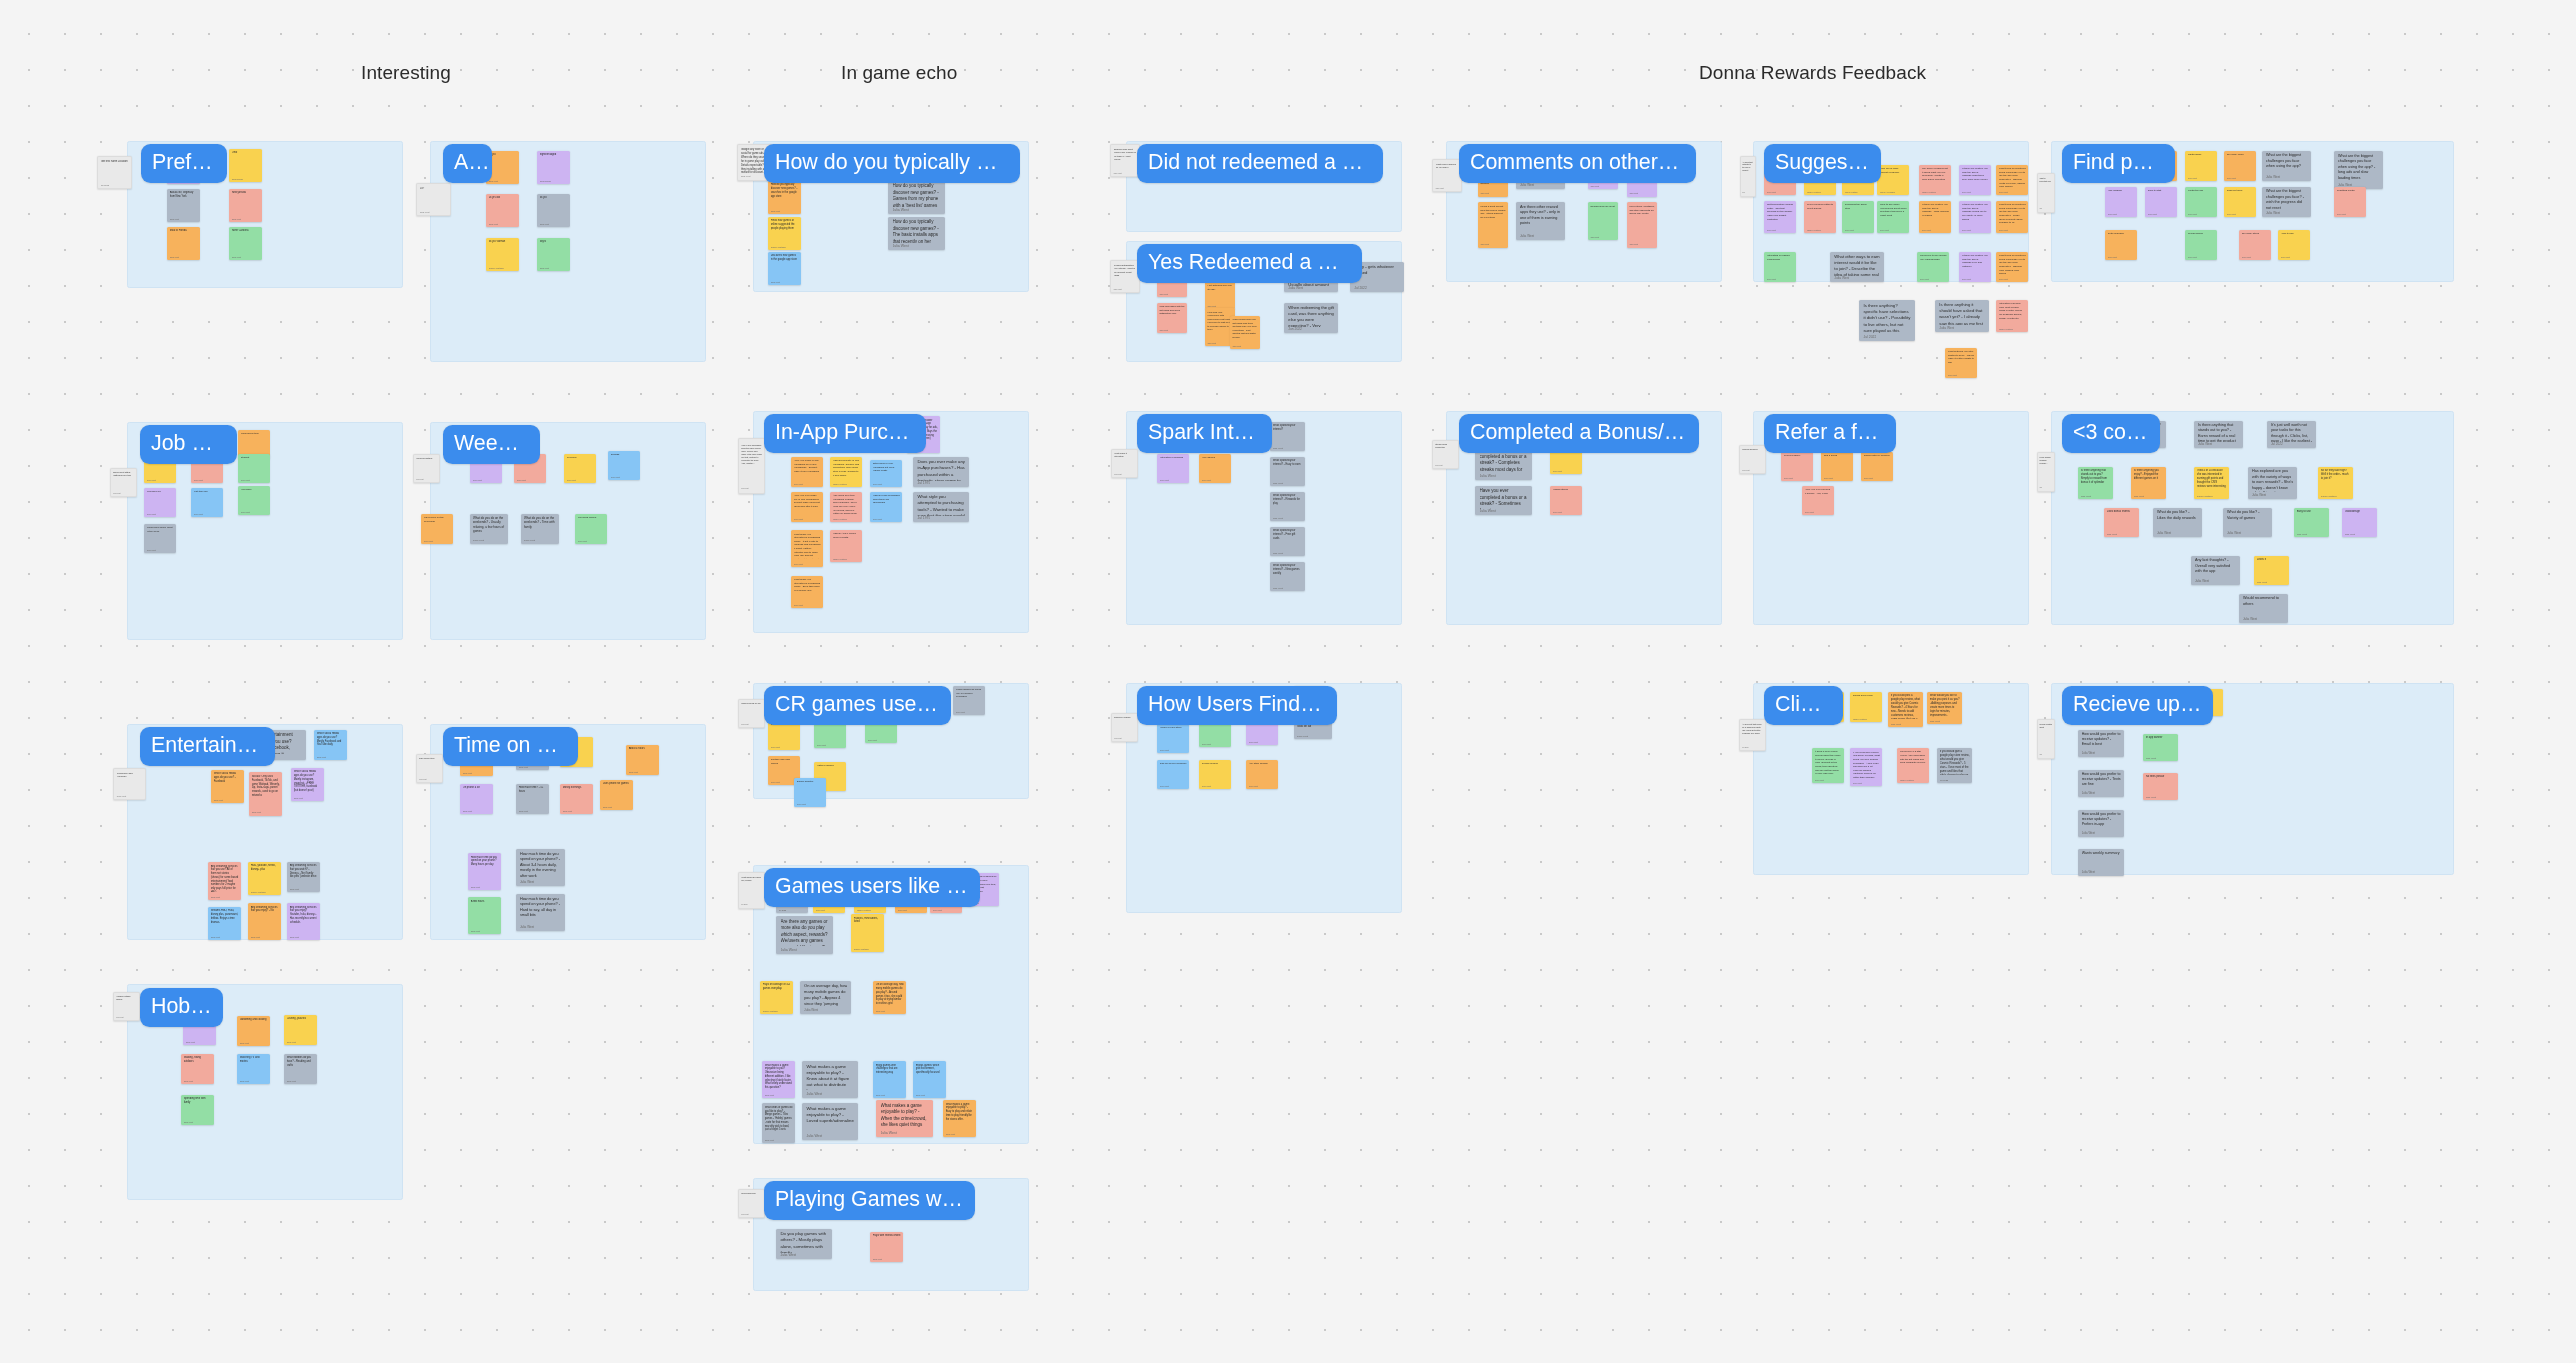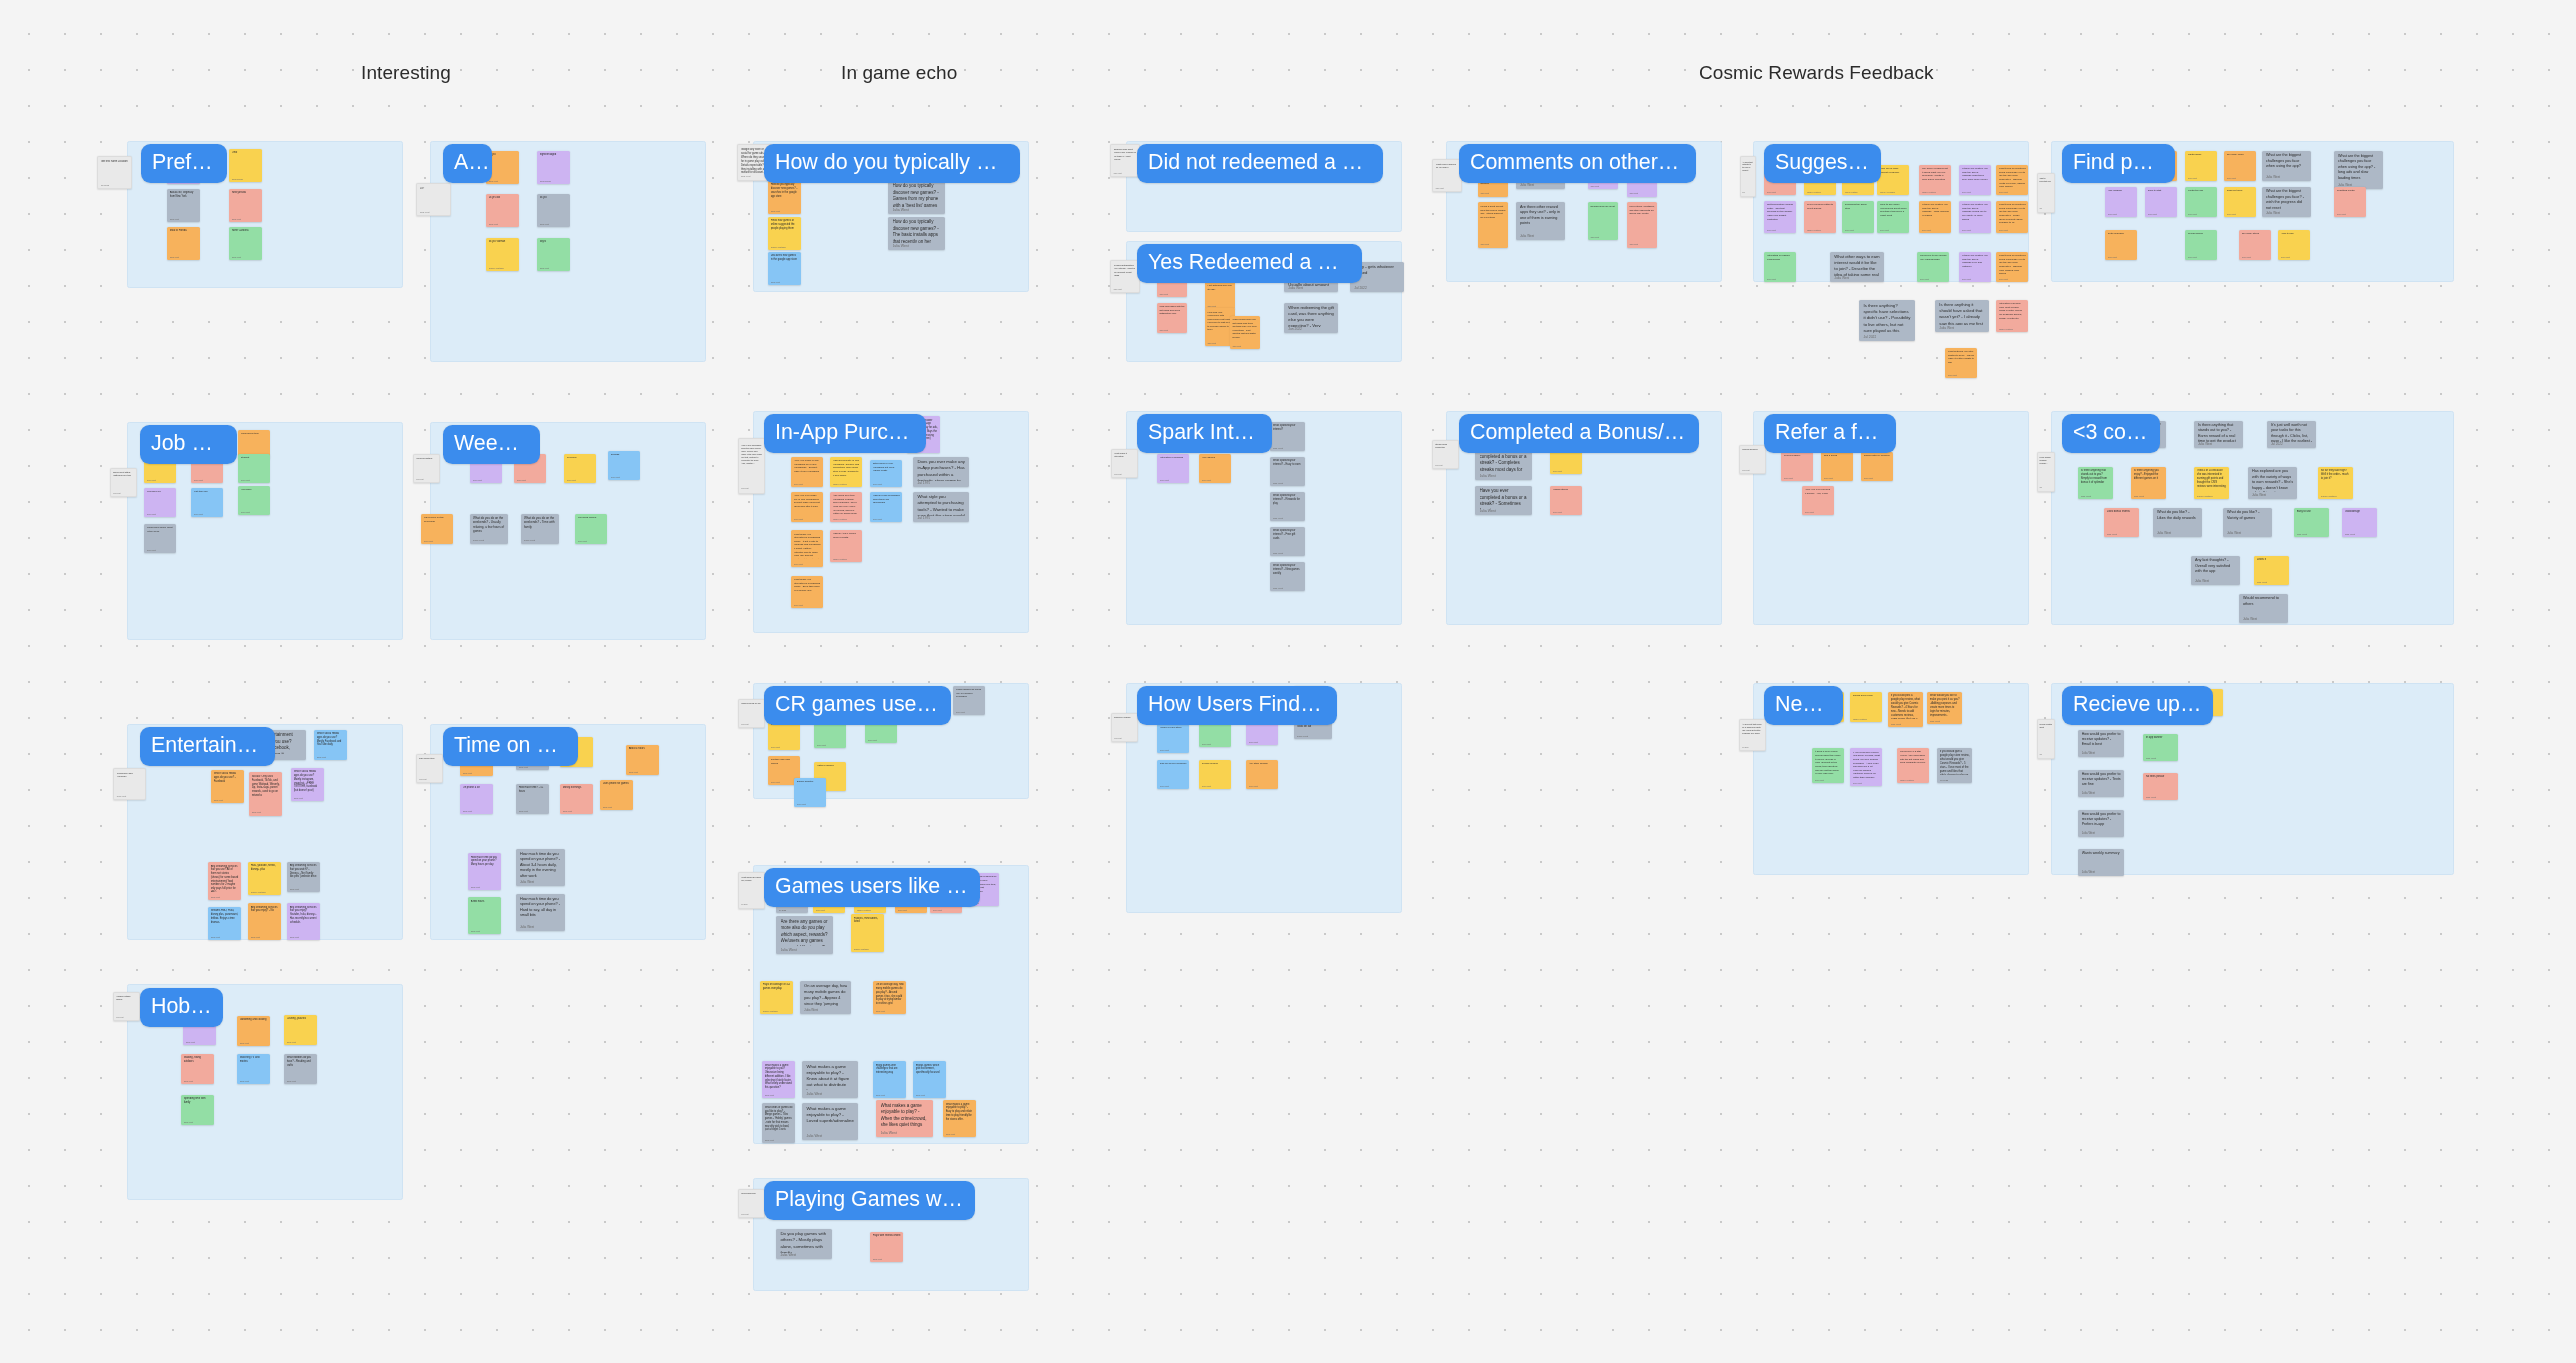--- a/index.html
+++ b/index.html
@@ -89,21 +89,21 @@
     position:absolute; left:9%; bottom:8%;
     font-size:2px; color:#7a7a7a; white-space:nowrap;
   }
 </style>
 </head>
 <body>
 
 <div id="canvas">
     <div class="col-header" style="left: 361px; top: 62px;">Interesting</div>
     <div class="col-header" style="left: 841px; top: 62px;">In game echo</div>
-    <div class="col-header" style="left: 1699px; top: 62px;">Cosmic Rewards Feedback</div>
+    <div class="col-header" style="left: 1699px; top: 62px;">Donna Rewards Feedback</div>
     <div class="offnote" style="left: 97px; top: 156px; width: 35px; height: 33px;">
       <div class="body" style="font-size: 2.6px;">Get first North Location</div>
       <div class="auth" style="font-size: 2.1px;">Jul 2022</div>
     </div>
     <div class="section" style="left: 127px; top: 141px; width: 276px; height: 147px; background: rgb(220, 236, 248);"></div>
     <div class="note" style="left: 167px; top: 151px; width: 33px; height: 33px; background: rgb(205, 180, 242);">
       <div class="body" style="font-size: 2.6px; max-height: 24px;">California</div>
       <div class="auth" style="font-size: 2.1px;">Julia West</div>
     </div>
     <div class="note" style="left: 229px; top: 149px; width: 33px; height: 33px; background: rgb(249, 210, 79);">
@@ -857,21 +857,21 @@
       <div class="auth" style="font-size: 2px;">Julia West</div>
     </div>
     <div class="note" style="left: 1897px; top: 748px; width: 32px; height: 35px; background: rgb(242, 170, 157);">
       <div class="body" style="font-size: 2.5px; max-height: 25px;">Would give a 5 star review. Also impressed with the gift cards and good candidate service.</div>
       <div class="auth" style="font-size: 2px;">Rachel Whitaker</div>
     </div>
     <div class="note" style="left: 1937px; top: 748px; width: 35px; height: 35px; background: rgb(173, 184, 198);">
       <div class="body" style="font-size: 2.7px; max-height: 25px;">If you would give a google play store review, what would you give Cosmic Rewards? - 5 stars - I love most of the game and likes that why's choose to play on the one the cost?</div>
       <div class="auth" style="font-size: 2.2px;">Jul 2022</div>
     </div>
-    <div class="sec-title" style="left: 1764px; top: 686px; max-width: 79px; background: rgb(59, 140, 237);">Needs</div>
+    <div class="sec-title" style="left: 1764px; top: 686px; max-width: 79px; background: rgb(59, 140, 237);">Clicks</div>
     <div class="offnote" style="left: 2037px; top: 719px; width: 17.5px; height: 40px;">
       <div class="body" style="font-size: 1.8px;">Prefers updates about</div>
       <div class="auth" style="font-size: 1.6px;">Jun</div>
     </div>
     <div class="section" style="left: 2051px; top: 683px; width: 403px; height: 192px; background: rgb(220, 236, 248);"></div>
     <div class="note" style="left: 2078px; top: 691px; width: 46px; height: 27px; background: rgb(173, 184, 198);">
       <div class="body" style="font-size: 3.6px; max-height: 19.4px;">How would you prefer to receive updates?</div>
       <div class="auth" style="font-size: 2.9px;">Julia West</div>
     </div>
     <div class="note" style="left: 2143px; top: 691px; width: 35px; height: 27px; background: rgb(249, 210, 79);">

